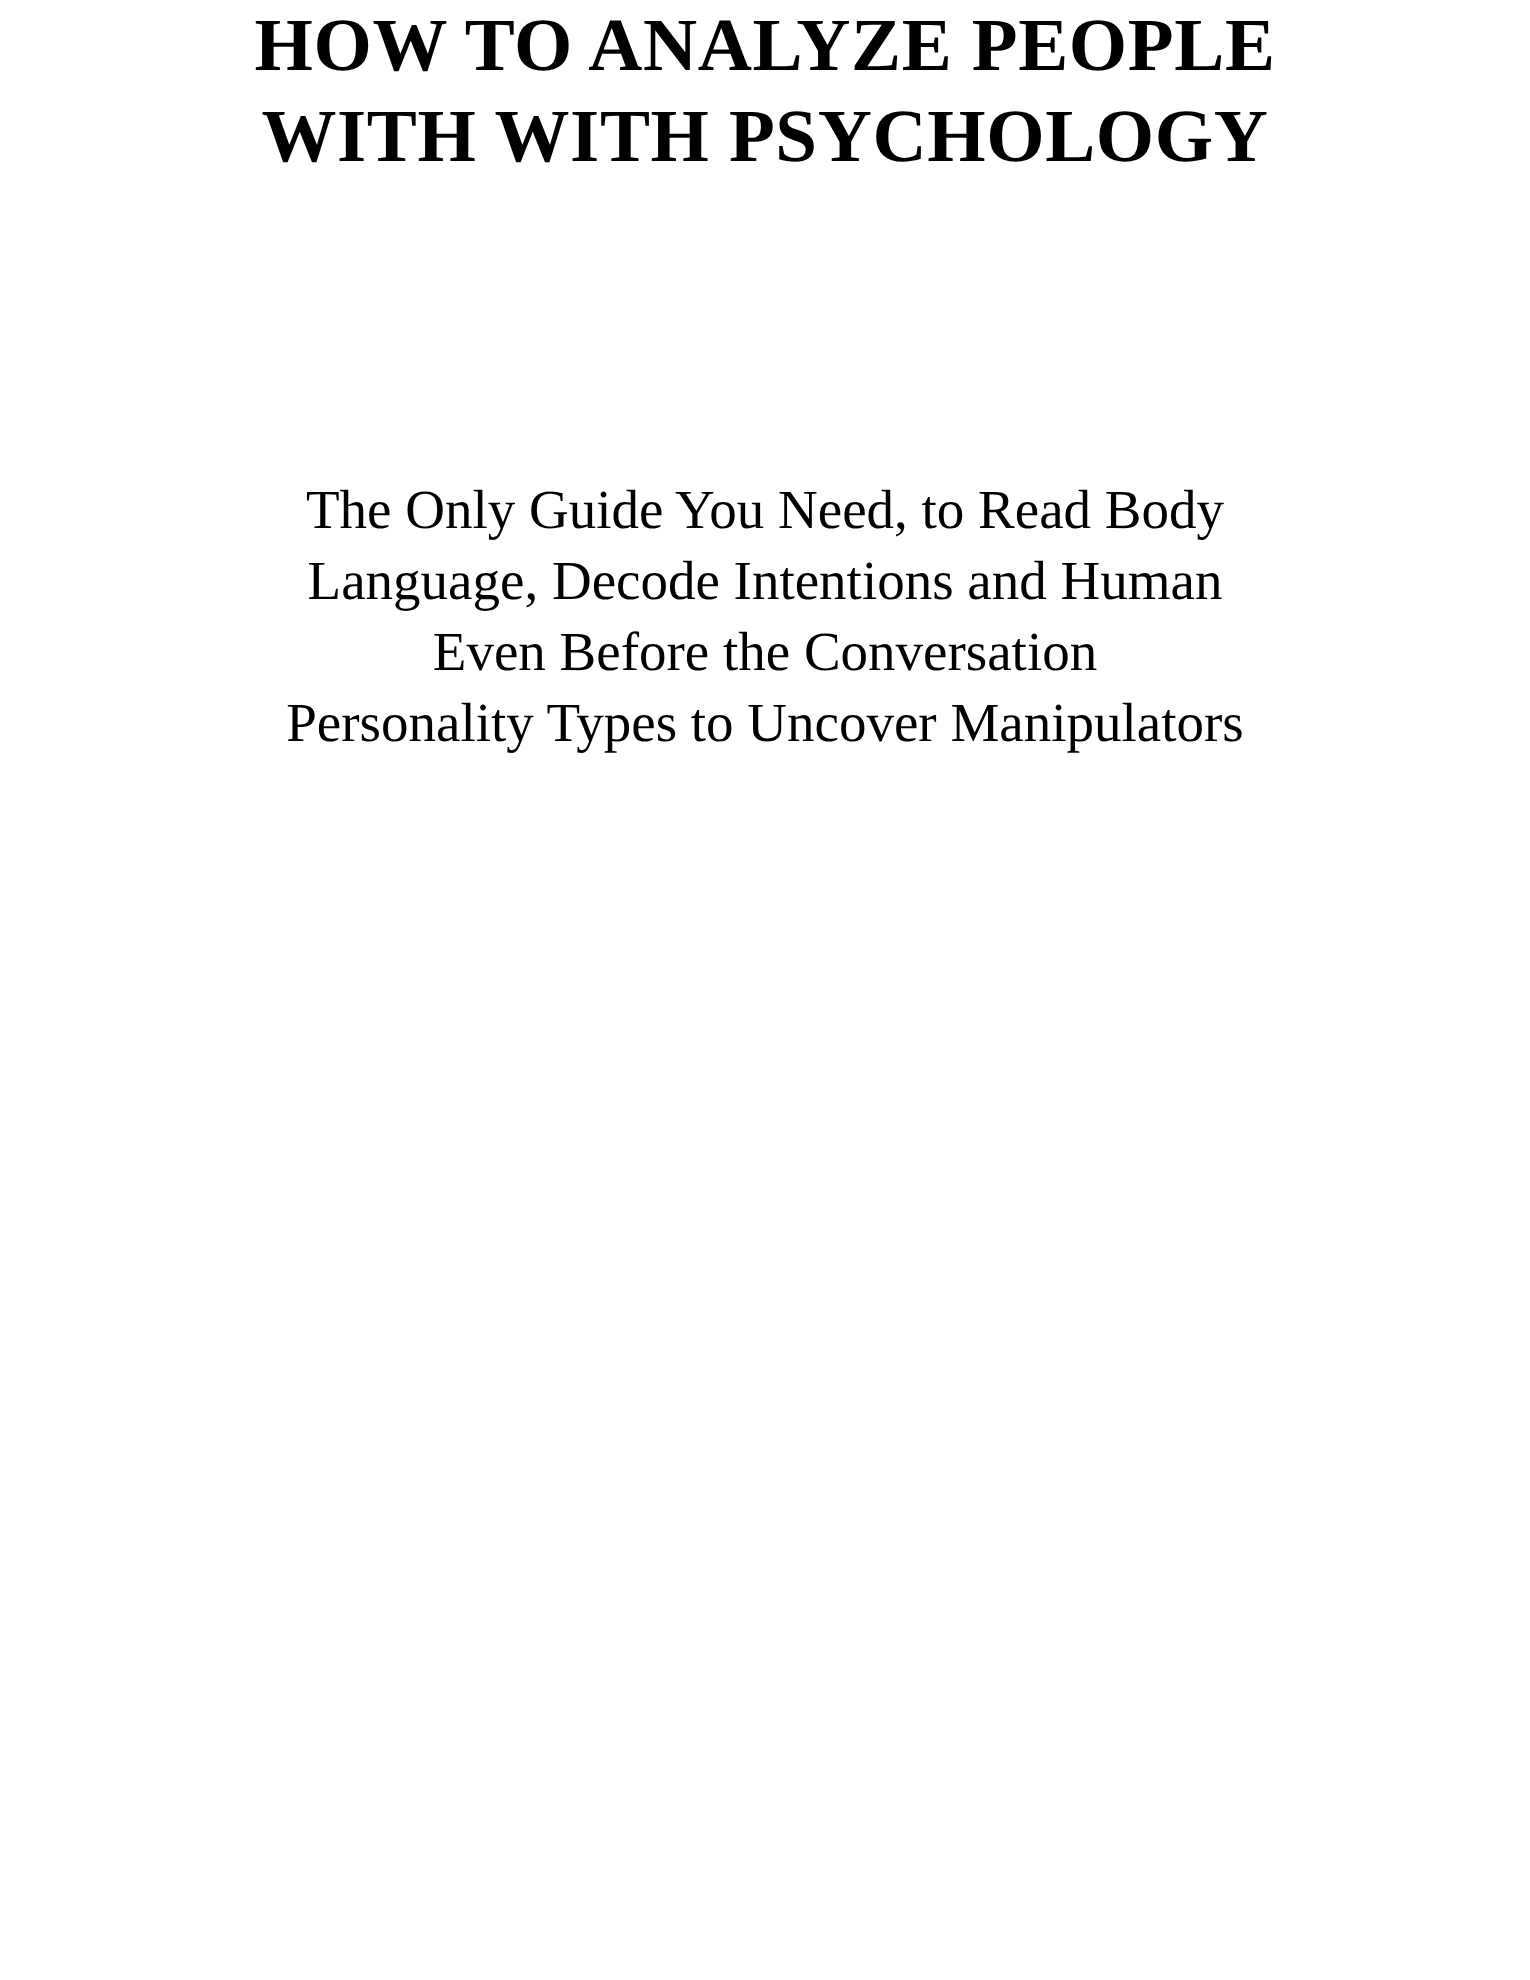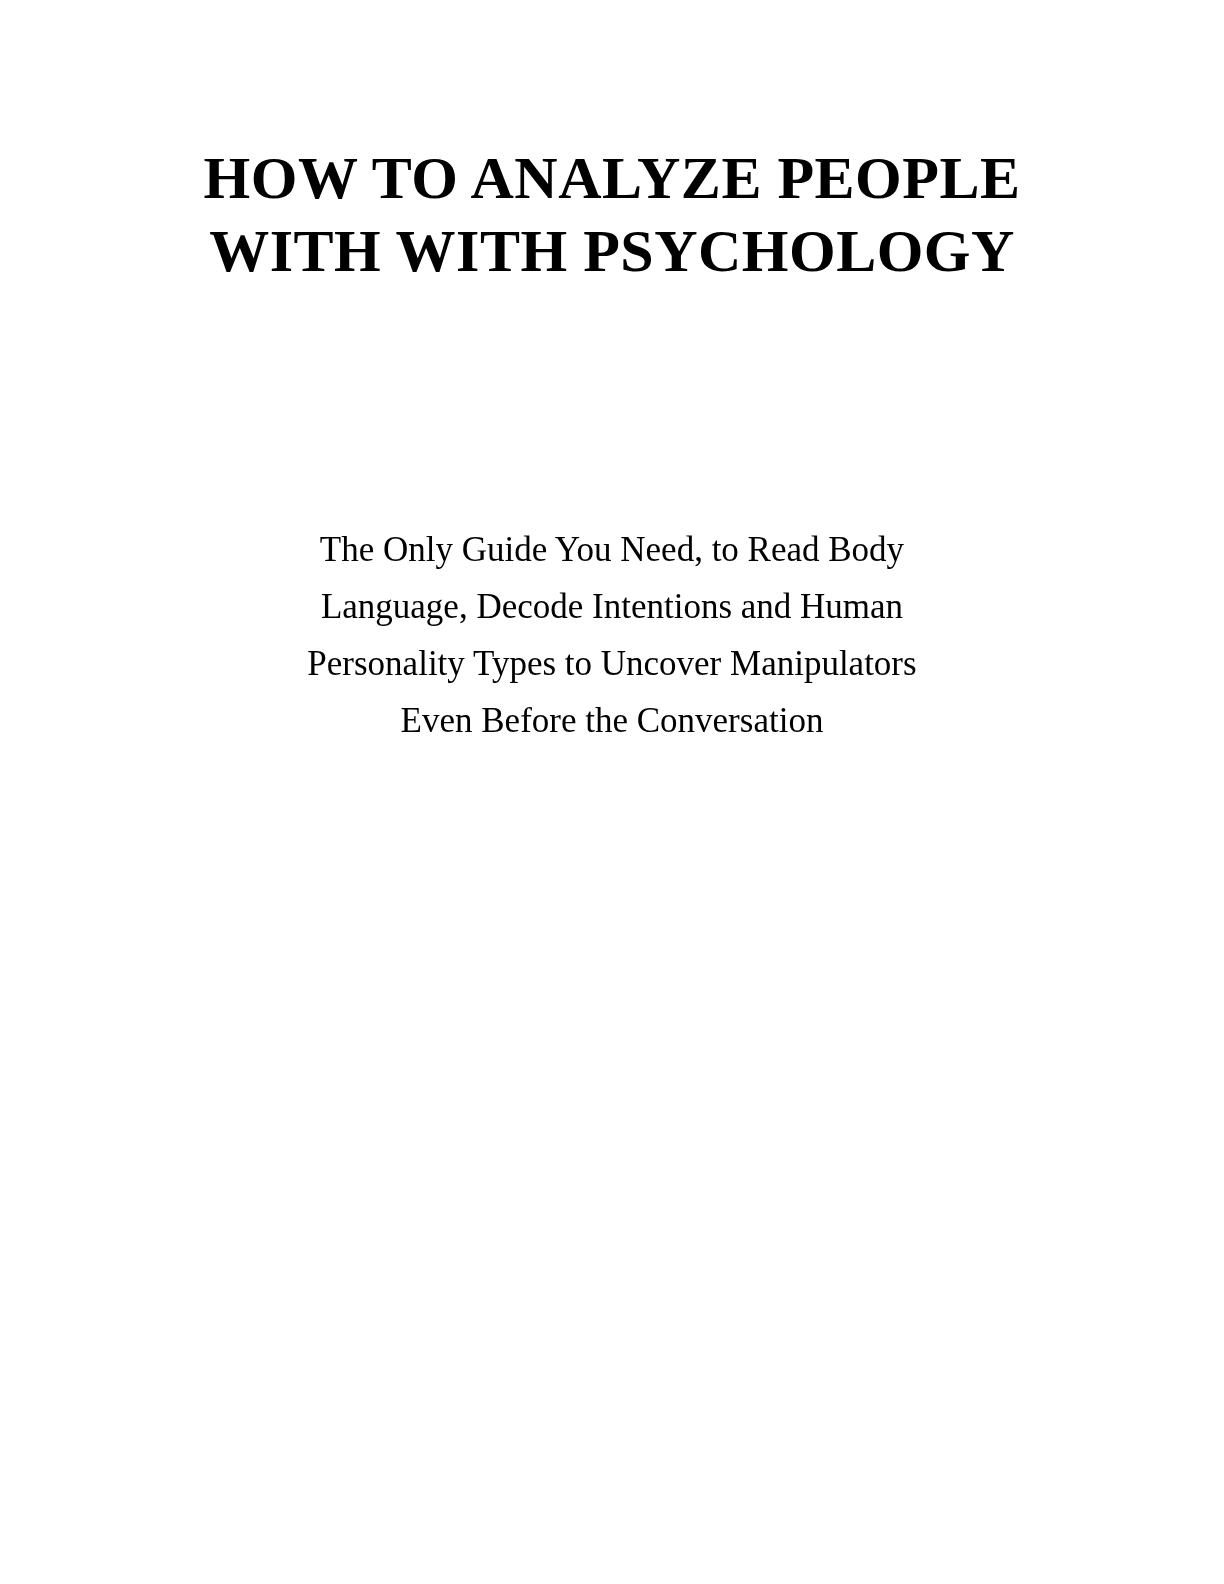--- a/index.html
+++ b/index.html
@@ -12,56 +12,55 @@
     background: #ffffff;
     font-family: "Liberation Serif", "DejaVu Serif", serif;
     color: #000000;
     overflow: hidden;
   }
   .page {
     width: 1224px;
     height: 1512px;
     background: #ffffff;
     box-sizing: border-box;
-    padding-top: 142px;
   }
   .book-title {
     margin: 0 auto;
     width: 980px;
     text-align: center;
     font-weight: bold;
     font-size: 60px;
     line-height: 73px;
     letter-spacing: 0.5px;
   }
   .book-title .line {
     display: block;
   }
   .book-subtitle {
     margin: 233px auto 0 auto;
     width: 980px;
     text-align: center;
     font-weight: normal;
-    font-size: 35px;
+    font-size: 44px;
     line-height: 57px;
   }
   .book-subtitle .line {
     display: block;
   }
 </style>
 </head>
 <body>
 
 <div class="page">
 
   <h1 class="book-title">
     <span class="line">HOW TO ANALYZE PEOPLE</span>
     <span class="line">WITH WITH PSYCHOLOGY</span>
   </h1>
 
   <p class="book-subtitle">
     <span class="line">The Only Guide You Need, to Read Body</span>
     <span class="line">Language, Decode Intentions and Human</span>
+    <span class="line">Even Before the Conversation</span>
     <span class="line">Personality Types to Uncover Manipulators</span>
-    <span class="line">Even Before the Conversation</span>
   </p>
 
 </div>
 
 </body></html>

